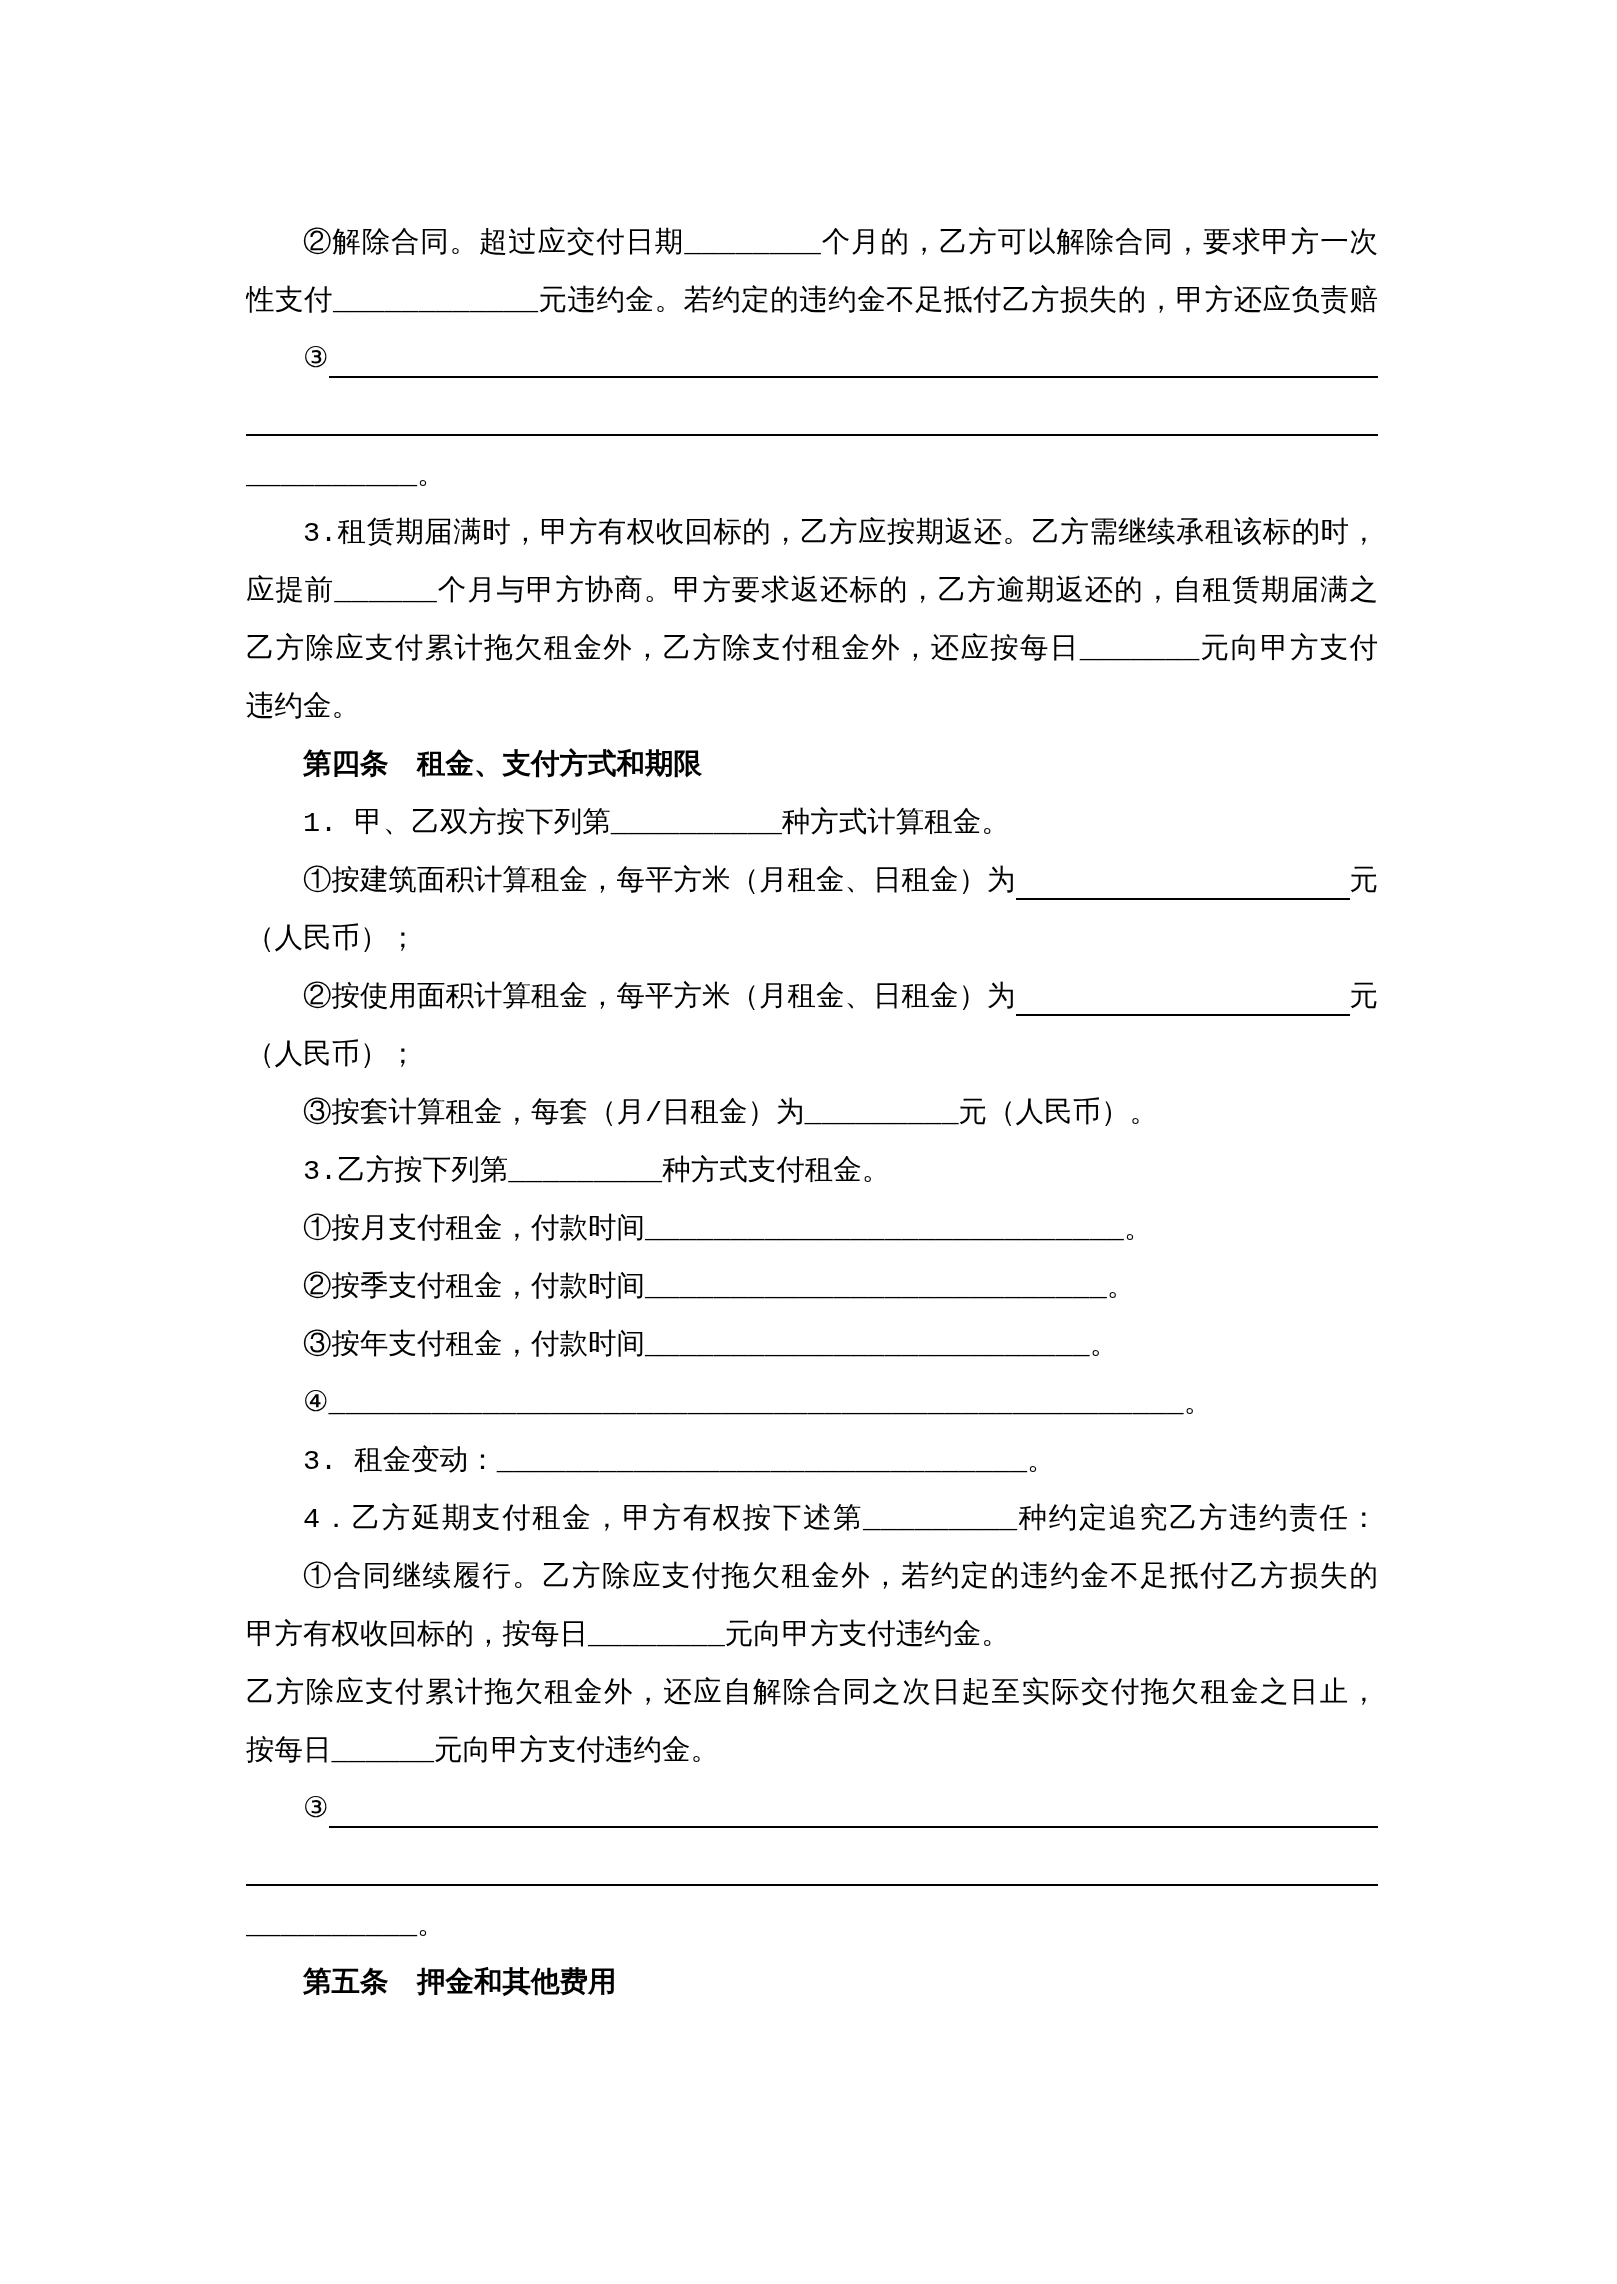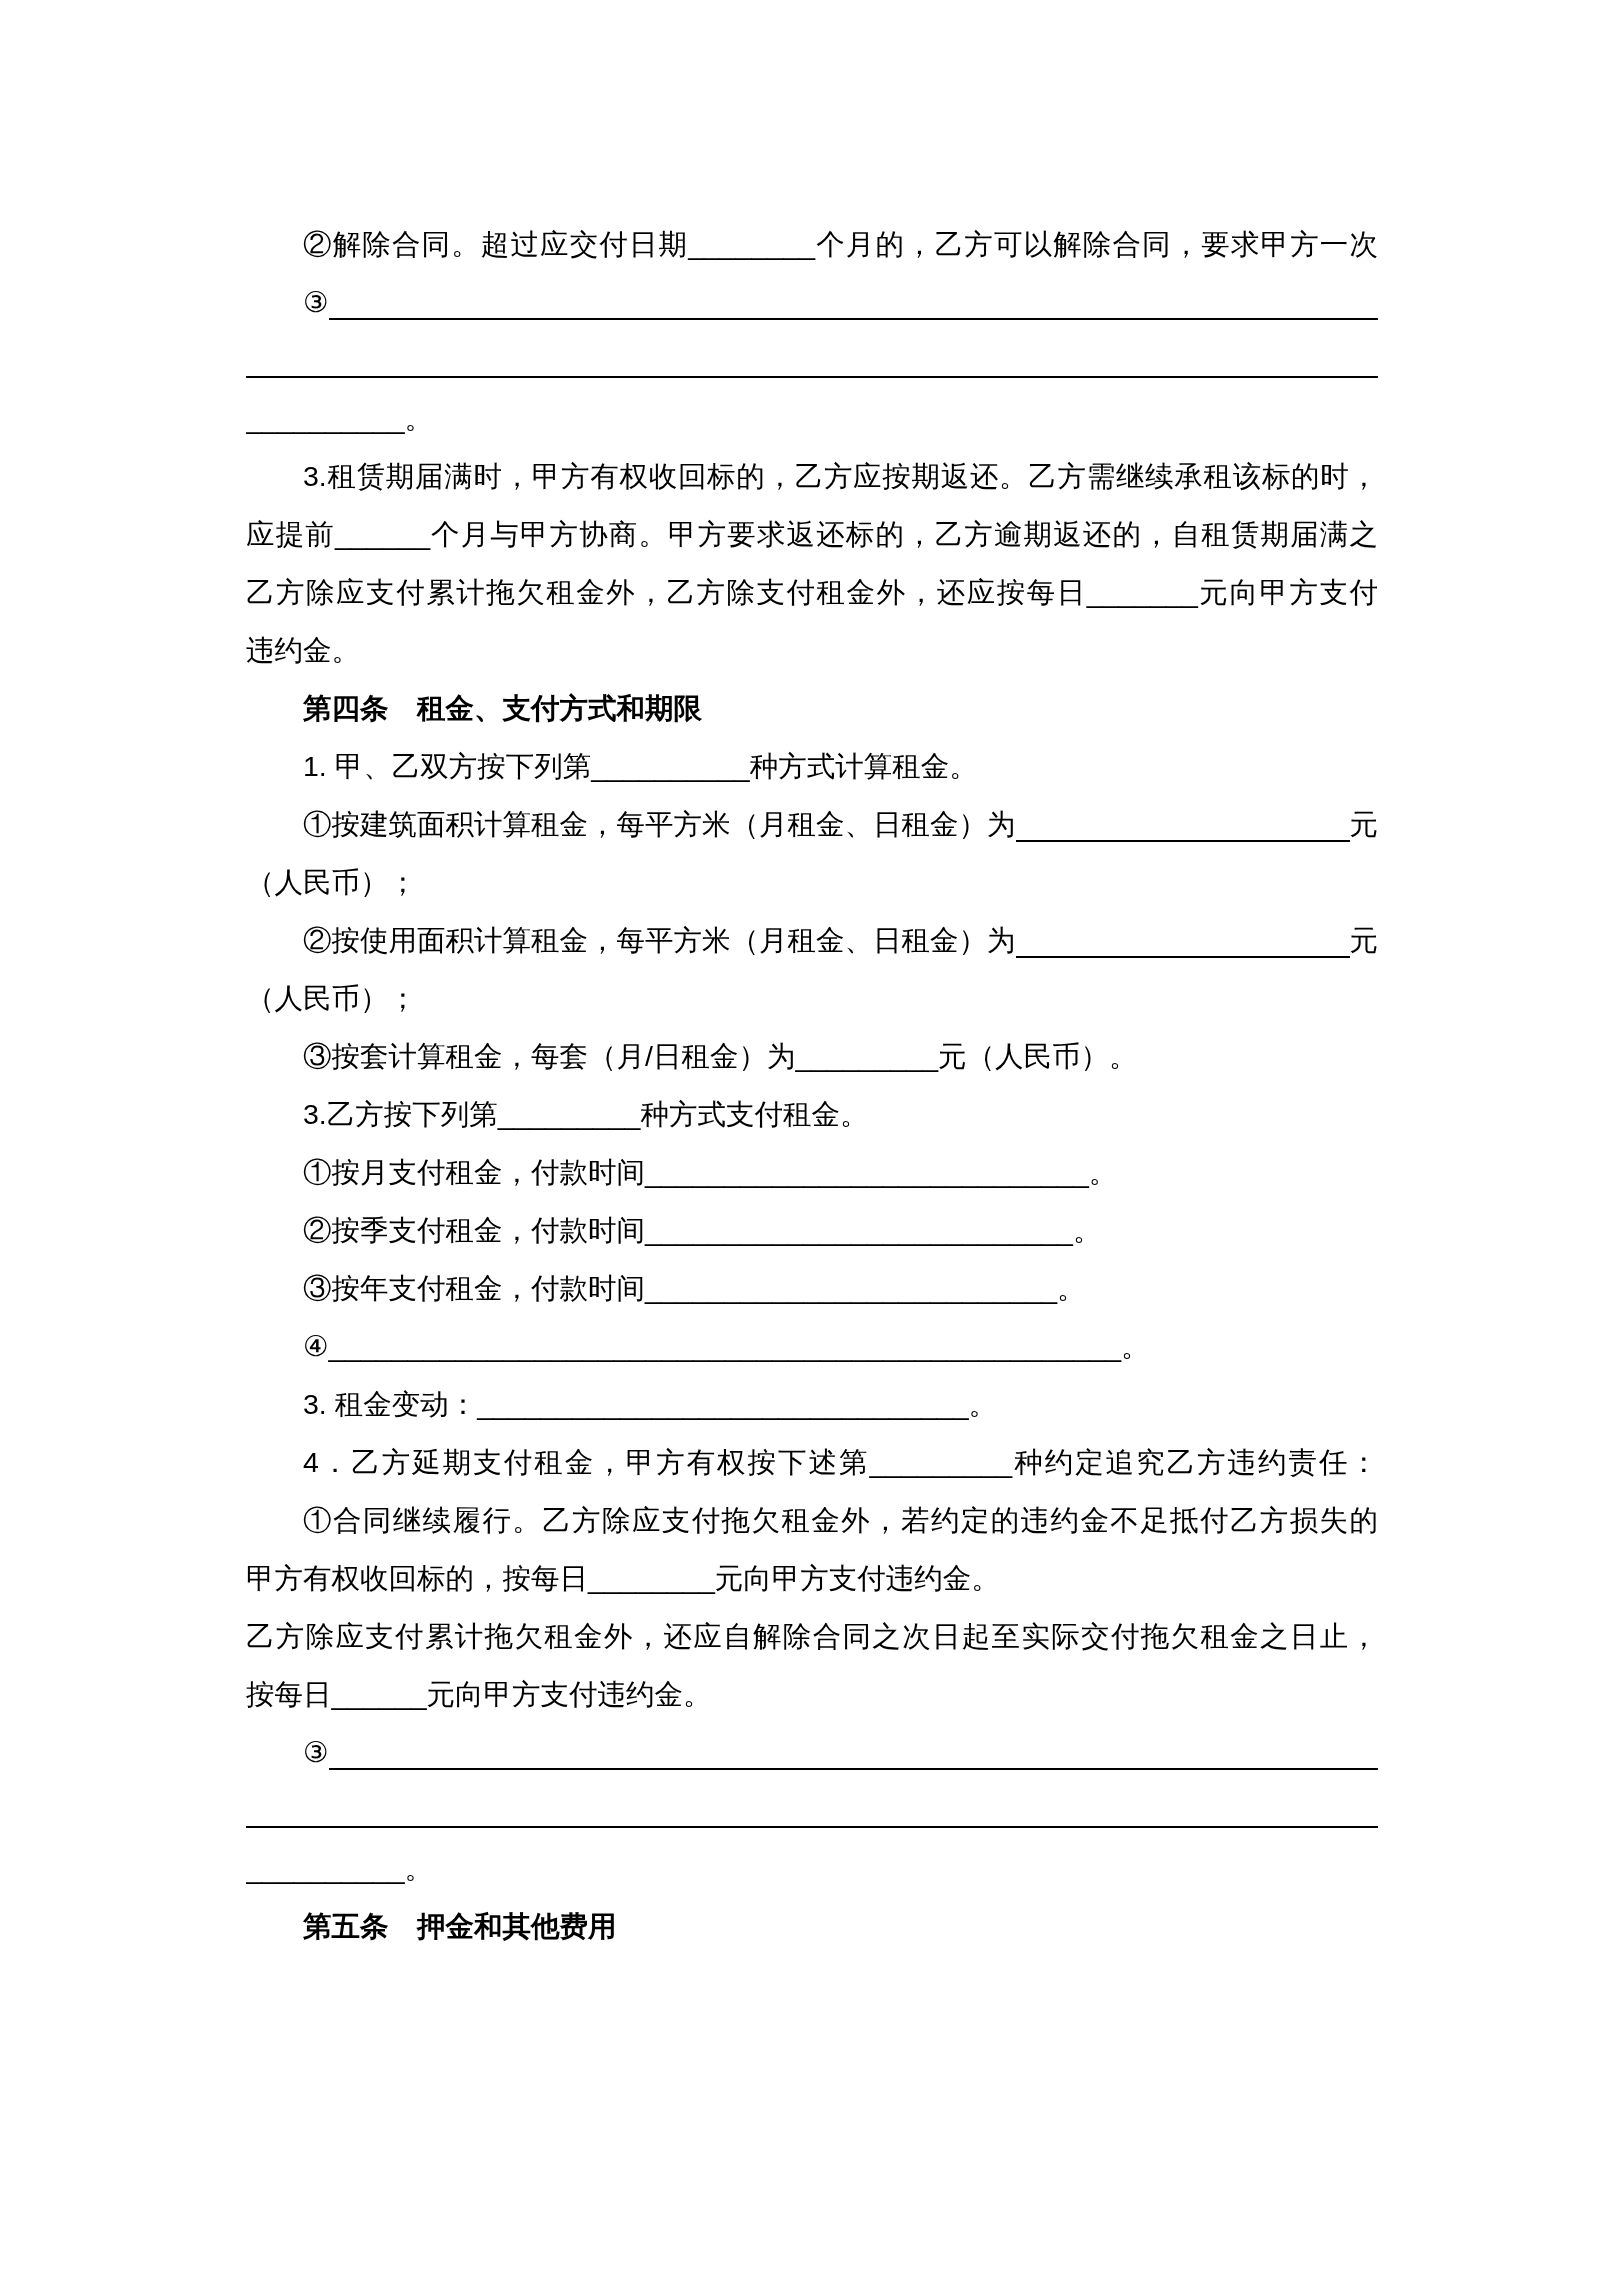--- a/index.html
+++ b/index.html
@@ -5,21 +5,21 @@
   html, body {
     margin: 0;
     padding: 0;
     background: #ffffff;
   }
   .page {
     position: relative;
     width: 1617px;
     height: 2284px;
     background: #ffffff;
-    font-family: Liberation Sans, sans-serif;
+    font-family: Liberation Mono, monospace;
     color: #000000;
     overflow: hidden;
   }
   .doc-body {
     position: absolute;
     left: 246px;
     top: 215px;
     width: 1132px;
     font-size: 28.5px;
   }
@@ -45,20 +45,21 @@
     border-bottom: 2.7px solid #000000;
     margin-bottom: 11.5px;
   }
 </style>
 </head>
 <body>
 
 <div class="page">
   <div class="doc-body">
       <div class="line indent justify"><span class="seg">②解除合同。超过应交付日期________个月的，乙方可以解除合同，要求甲方一次</span></div>
+      <div class="line justify"><span class="seg">性支付____________元违约金。若约定的违约金不足抵付乙方损失的，甲方还应负责赔</span></div>
       <div class="line indent flexline">
         <span class="seg">③</span>
         <span class="fill"></span>
       </div>
       <div class="line flexline">
         <span class="fill"></span>
       </div>
       <div class="line"><span class="seg">__________。</span></div>
       <div class="line indent justify"><span class="seg">3.租赁期届满时，甲方有权收回标的，乙方应按期返还。乙方需继续承租该标的时，</span></div>
       <div class="line justify"><span class="seg">应提前______个月与甲方协商。甲方要求返还标的，乙方逾期返还的，自租赁期届满之</span></div>

